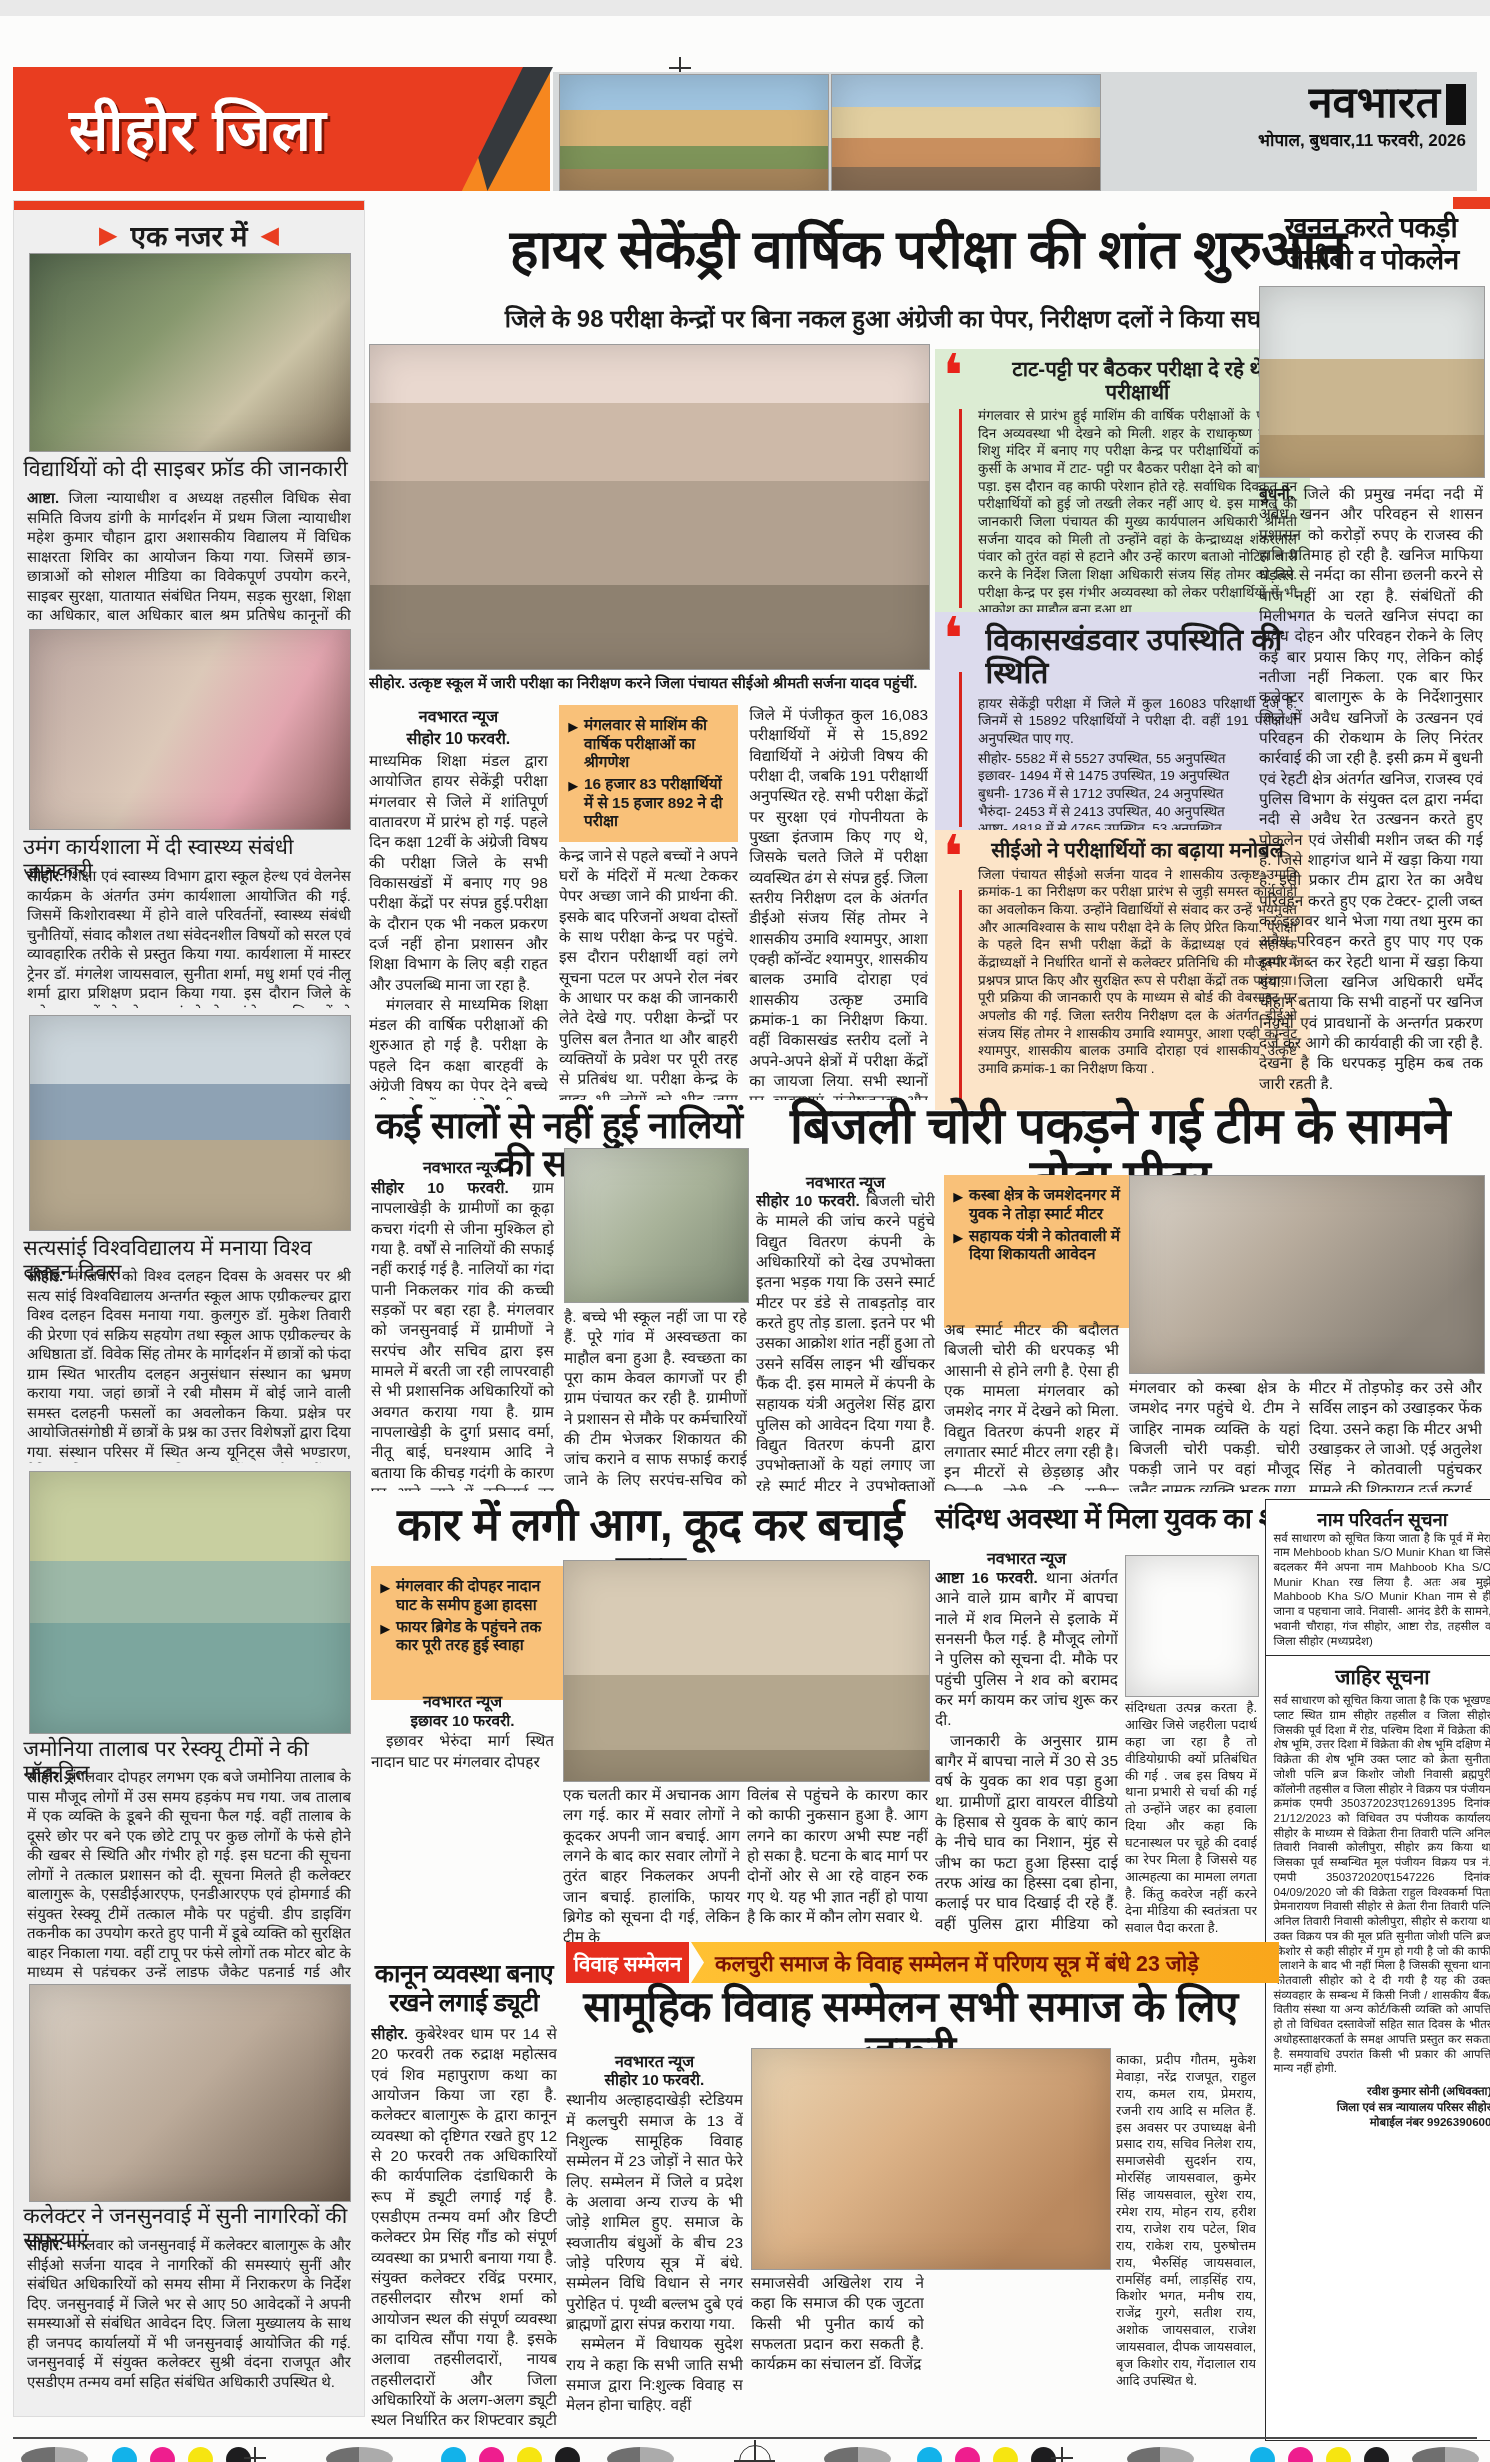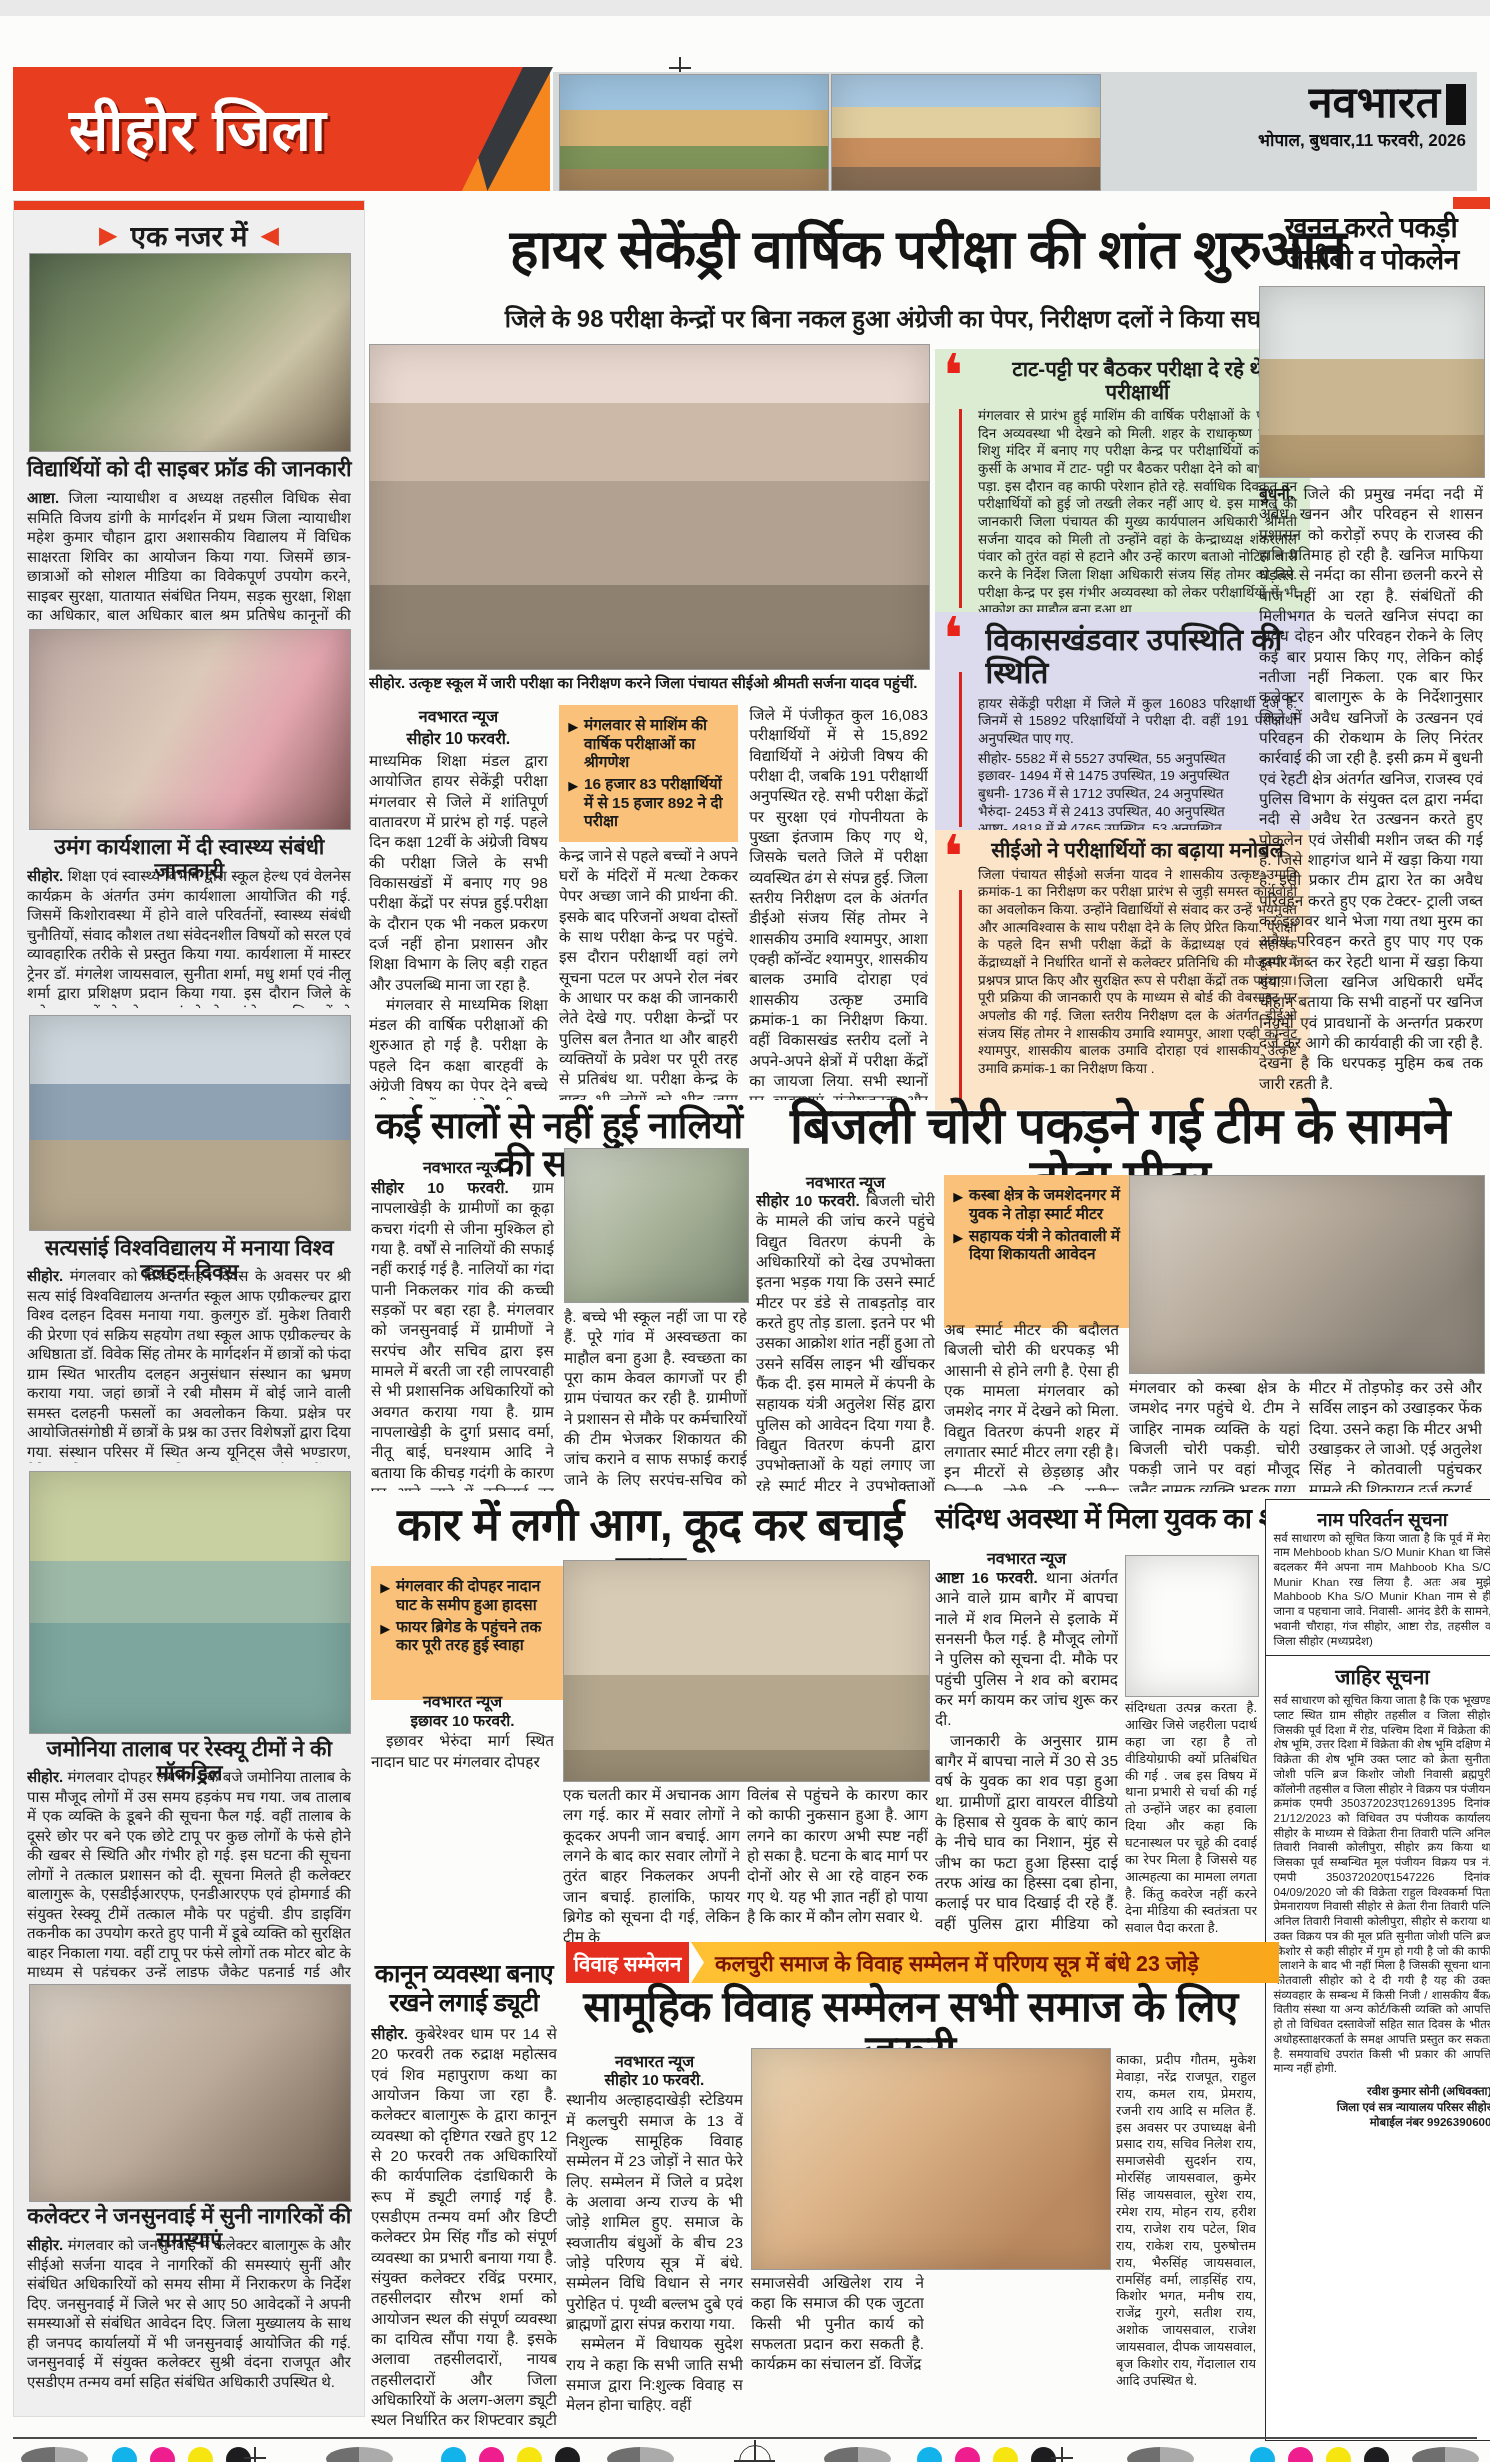--- a/index.html
+++ b/index.html
@@ -30,21 +30,21 @@
   .regcircle{width:30px;height:30px;border:1.9px solid #333;border-radius:50%;}
   .regcircle::before,.regcircle::after{content:"";position:absolute;background:#333;}
   .regcircle::before{left:14px;top:-5.6px;width:1.9px;height:41px;}
   .regcircle::after{left:-5.6px;top:14px;width:41px;height:1.9px;}
   .footline{background:#4a4a4a;height:1.9px;}
   
   .sidebar{background:#efefef;border:0.9px solid #dcdcdc;}
   .sb-strip{background:#e93d20;}
   .sb-title{font-size:28px;font-weight:800;text-align:center;}
   .sb-arrow{color:#e93d20;font-size:24px;}
-  .sb-h{font-size:21.4px;font-weight:700;text-align:center;line-height:1.1;}
+  .sb-h{font-size:21.4px;font-weight:400;text-align:left;line-height:1.1;}
   .sb-b{font-size:15px;line-height:1.3;}
   .sb-b b{font-weight:800;}
   
   .hl{font-weight:800;color:#151515;text-align:center;letter-spacing:-0.5px;line-height:1.04;}
   .sub{font-weight:700;text-align:center;}
   .cap{font-weight:700;font-size:15px;}
   .byline{font-weight:800;text-align:center;font-size:16px;}
   .dl{font-weight:800;}
   .bodytxt{font-size:15.4px;line-height:1.32;}
   .smalltxt{font-size:13.5px;line-height:1.3;}

